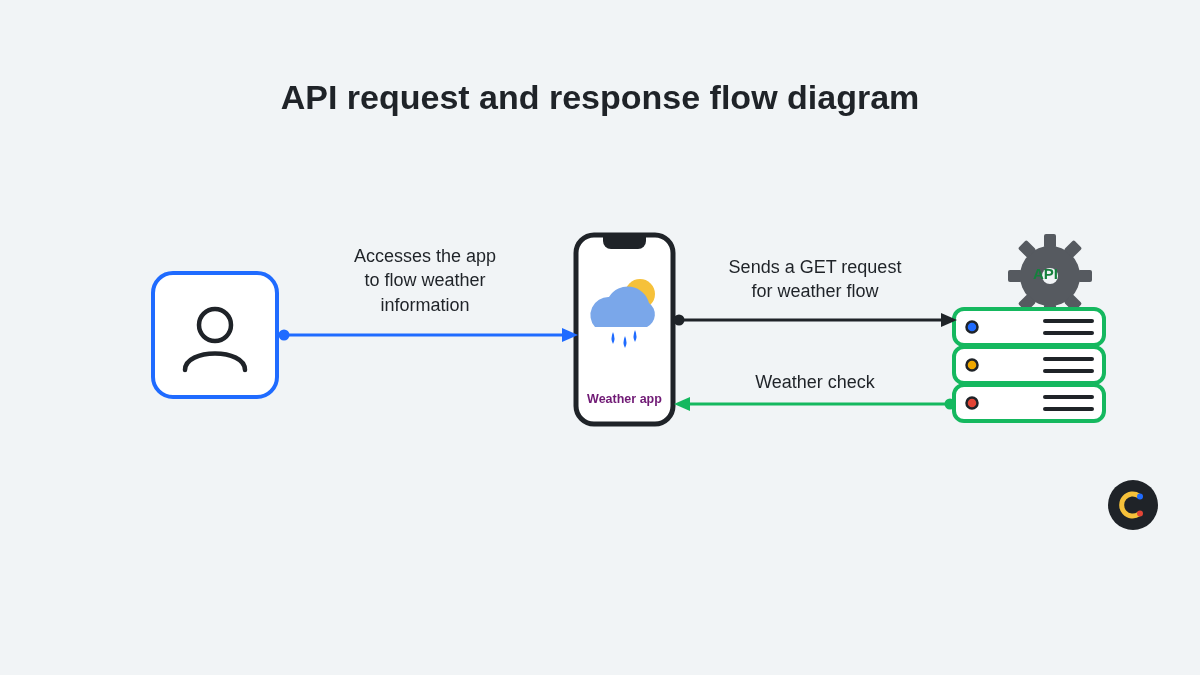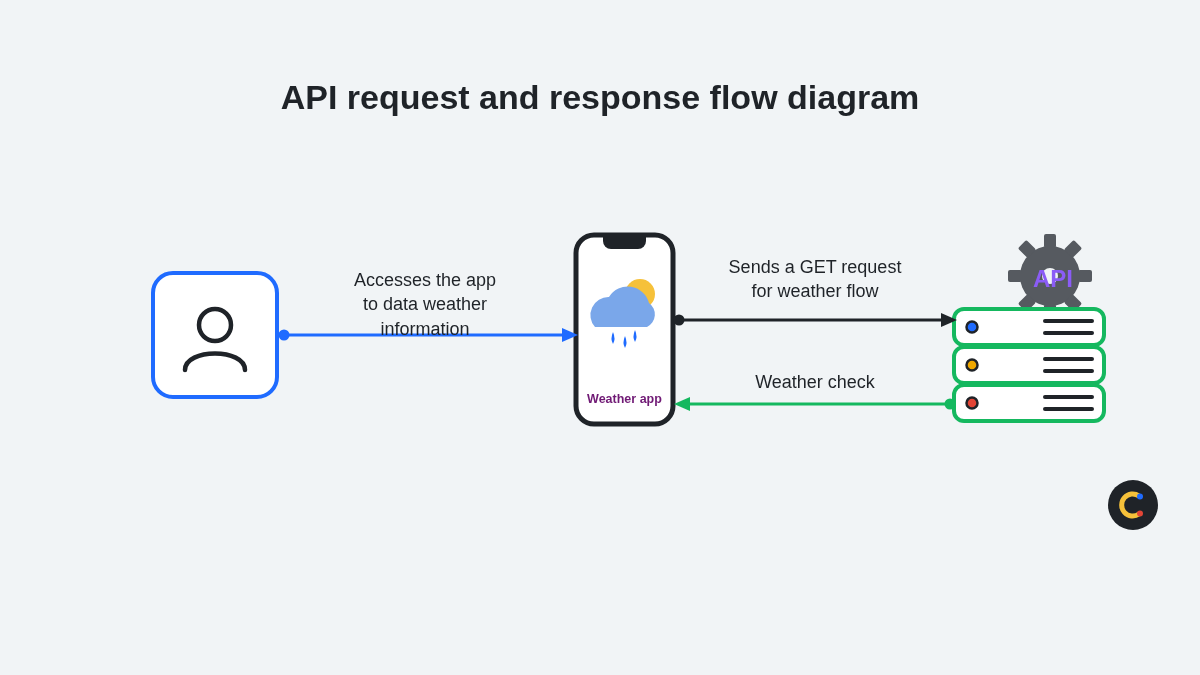--- a/index.html
+++ b/index.html
@@ -78,44 +78,44 @@
 
       <g stroke="#1f2328" stroke-width="4" stroke-linecap="round">
         <line x1="95" y1="87" x2="142" y2="87"></line>
         <line x1="95" y1="99" x2="142" y2="99"></line>
         <line x1="95" y1="125" x2="142" y2="125"></line>
         <line x1="95" y1="137" x2="142" y2="137"></line>
         <line x1="95" y1="163" x2="142" y2="163"></line>
         <line x1="95" y1="175" x2="142" y2="175"></line>
       </g>
     </svg>
-    <div style="position:absolute;left:83px;top:31px;font-size:24px;font-weight:700;color:#8b5cf6;">API</div>
+    <div style="position:absolute;left:83px;top:31px;font-size:15px;font-weight:700;color:#15803d;">API</div>
   </div>
 
   <svg style="position:absolute;left:278px;top:322px;" width="300" height="26" viewBox="0 0 300 26">
     <circle cx="6" cy="13" r="5.5" fill="#1f6bff"></circle>
     <line x1="6" y1="13" x2="286" y2="13" stroke="#1f6bff" stroke-width="3"></line>
     <polygon points="300,13 284,6 284,20" fill="#1f6bff"></polygon>
   </svg>
 
   <svg style="position:absolute;left:673px;top:307px;" width="284" height="26" viewBox="0 0 284 26">
     <circle cx="6" cy="13" r="5.5" fill="#1f2328"></circle>
     <line x1="6" y1="13" x2="270" y2="13" stroke="#1f2328" stroke-width="3"></line>
     <polygon points="284,13 268,6 268,20" fill="#1f2328"></polygon>
   </svg>
 
   <svg style="position:absolute;left:674px;top:391px;" width="282" height="26" viewBox="0 0 282 26">
     <circle cx="276" cy="13" r="5.5" fill="#15b85f"></circle>
     <line x1="276" y1="13" x2="14" y2="13" stroke="#15b85f" stroke-width="3"></line>
     <polygon points="0,13 16,6 16,20" fill="#15b85f"></polygon>
   </svg>
 
-  <div class="node-text" style="position:absolute;left:300px;top:244px;width:250px;margin-top:24px;">
+  <div class="node-text" style="position:absolute;left:300px;top:244px;width:250px;">
     <span>Accesses the app</span><br>
-    <span>to data weather</span><br>
+    <span>to flow weather</span><br>
     <span>information</span>
   </div>
 
   <div class="node-text" style="position:absolute;left:690px;top:255px;width:250px;">
     <span>Sends a GET request</span><br>
     <span>for weather flow</span>
   </div>
 
   <div class="node-text" style="position:absolute;left:690px;top:370px;width:250px;">
     <span>Weather check</span>

